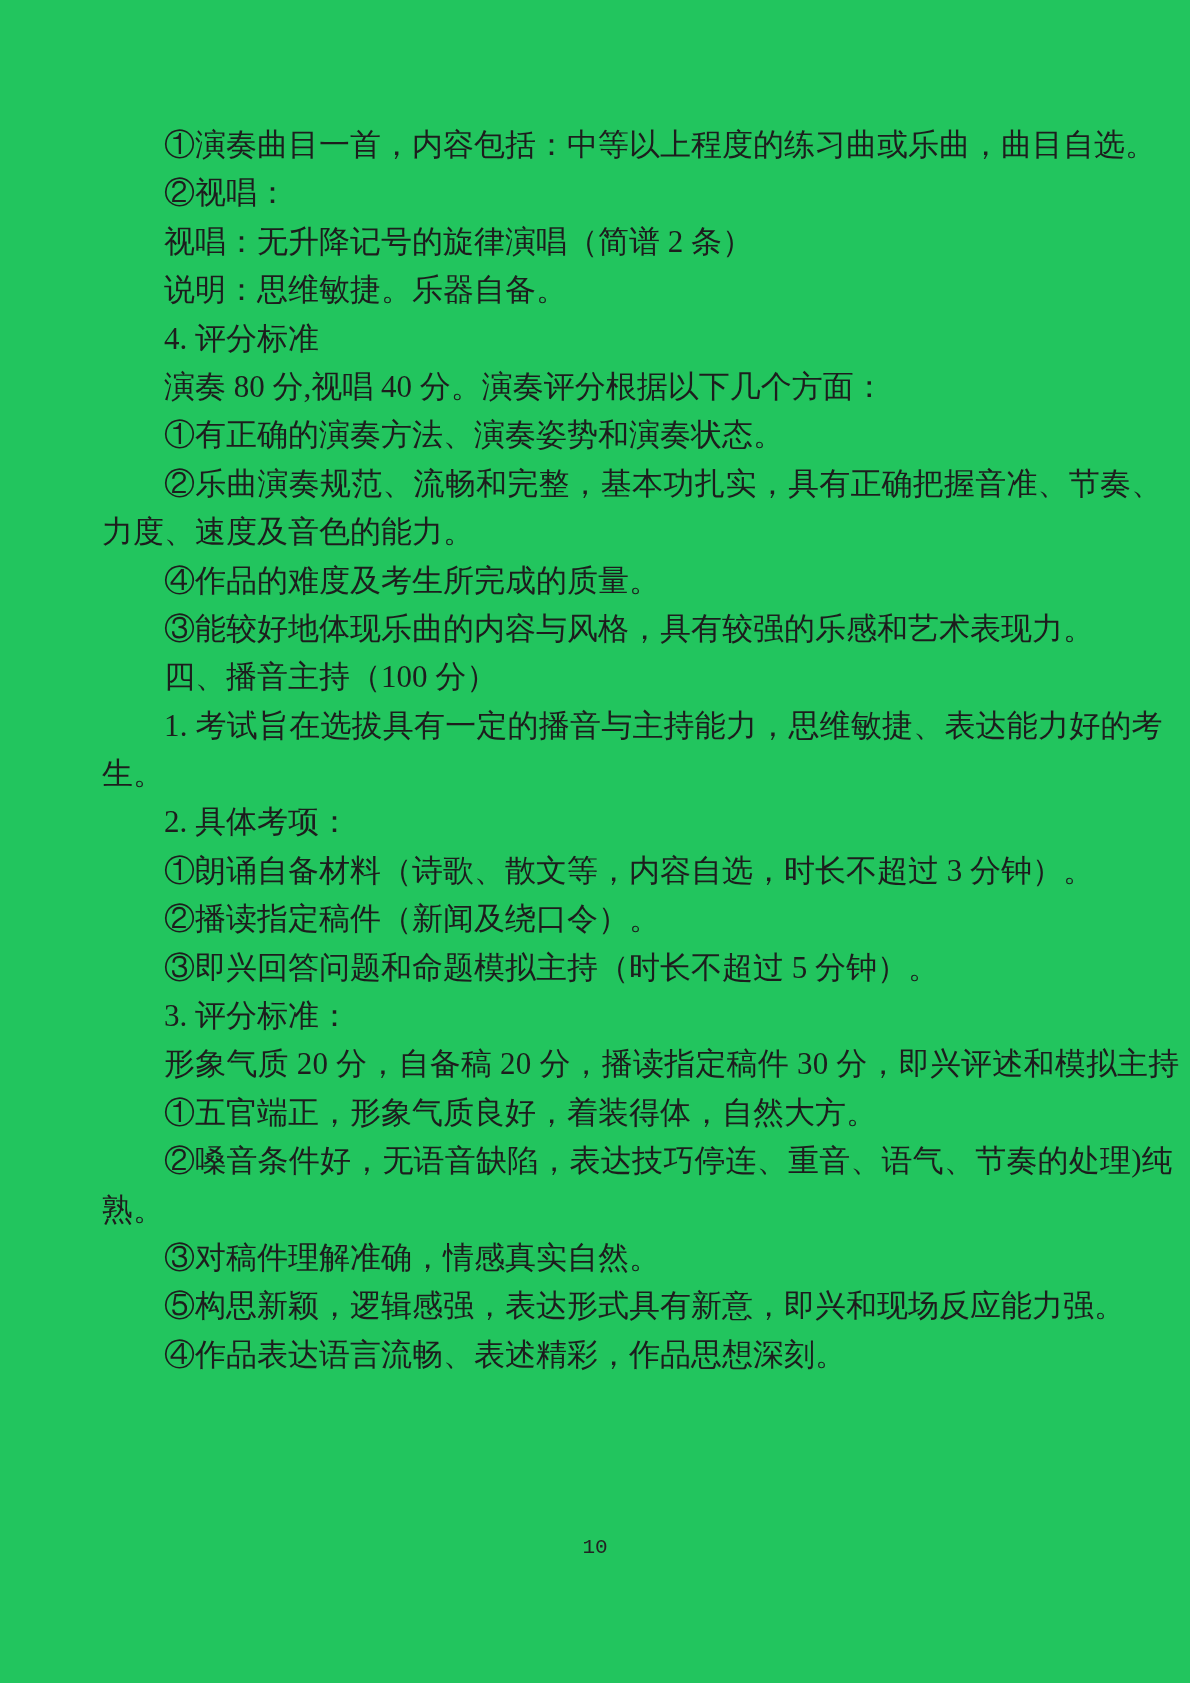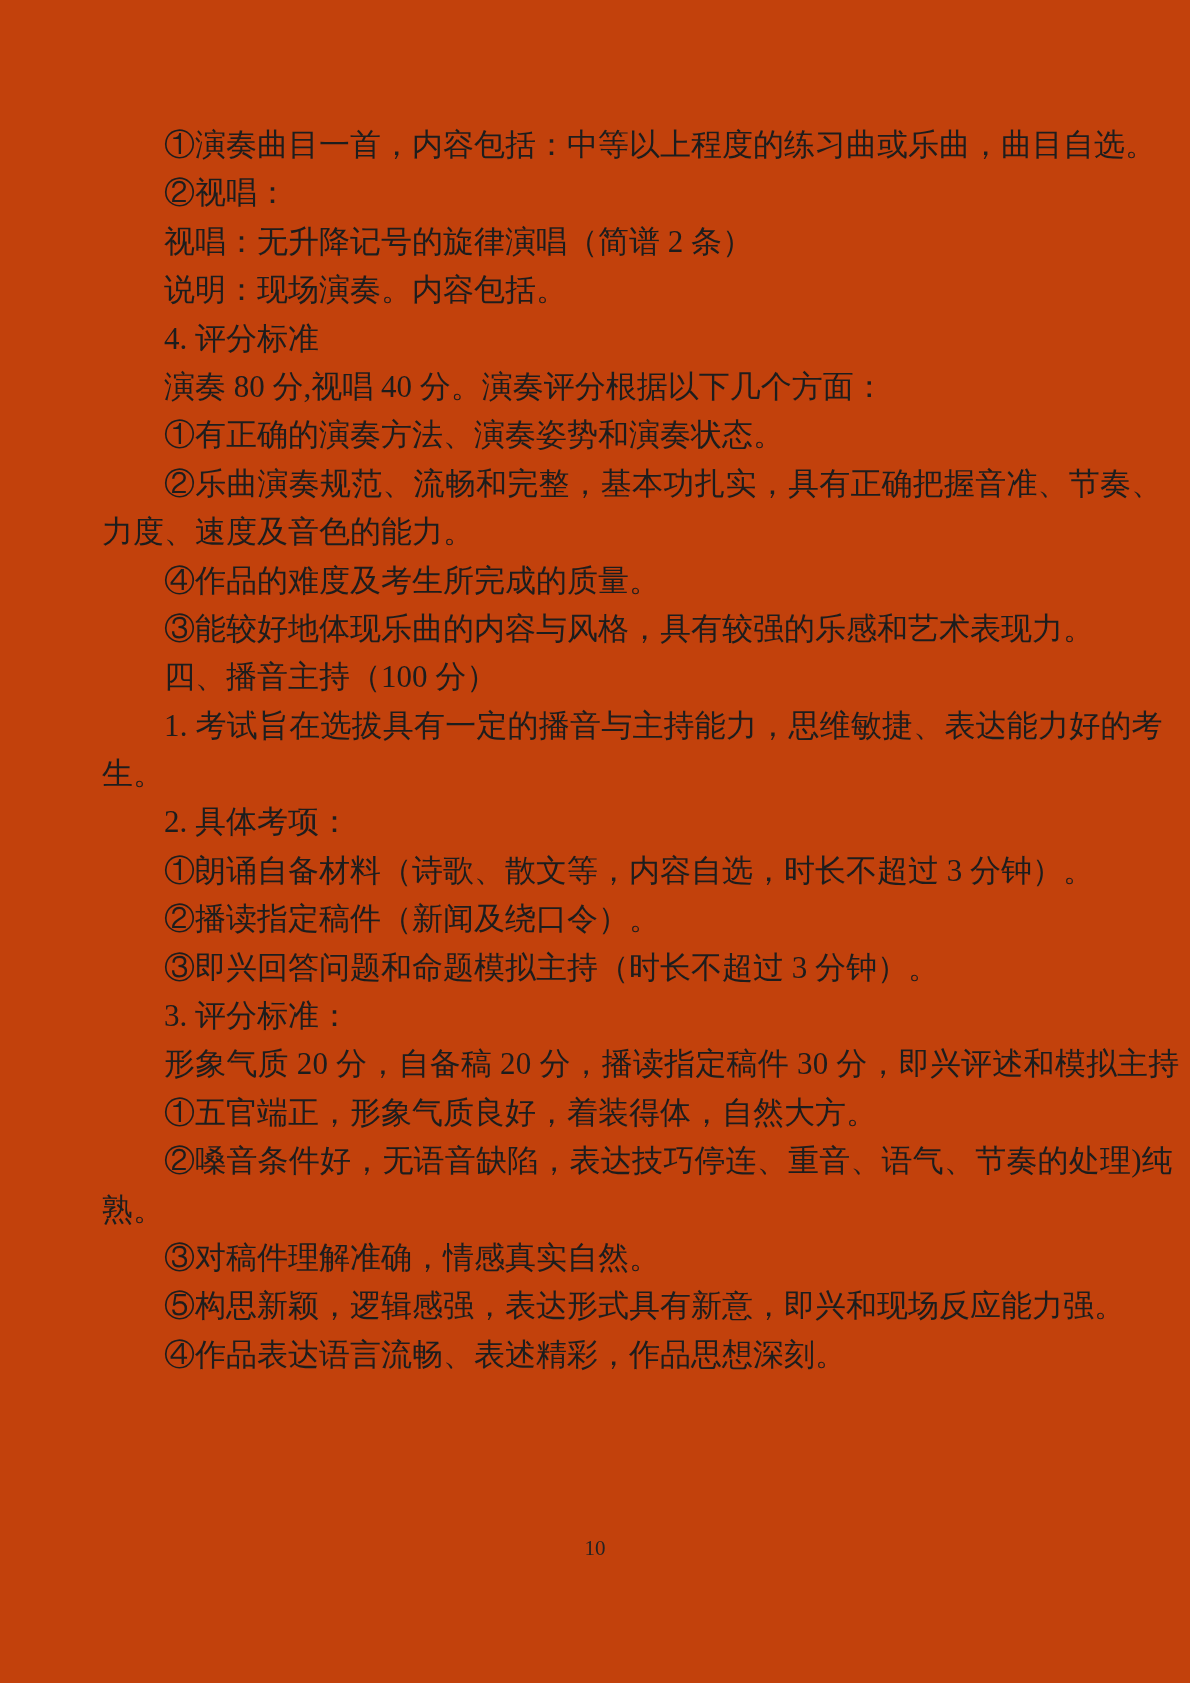--- a/index.html
+++ b/index.html
@@ -10,21 +10,21 @@
     width: 1190px;
     height: 1683px;
     background: #ffffff;
     position: relative;
     overflow: hidden;
     font-family: "Liberation Serif", "DejaVu Serif", serif;
   }
   .sheet {
     position: absolute;
     inset: 0;
-    background: #c2410c;
+    background: #22c55e;
   }
   .doc-body {
     position: absolute;
     left: 102px;
     top: 121px;
     width: 986px;
     color: #1d1d1d;
     font-size: 31px;
     line-height: 48.4px;
     text-align: left;
@@ -40,46 +40,46 @@
     letter-spacing: 0.2px;
   }
   .page-number {
     position: absolute;
     top: 1536px;
     left: 0;
     width: 100%;
     text-align: center;
     color: #222222;
     font-size: 21px;
-    font-family: Liberation Serif, serif;
+    font-family: Liberation Mono, monospace;
   }
 </style>
 </head>
 <body>
 
 <div class="sheet">
   <div class="doc-body" id="doc-body">
       <div class="line indent">①演奏曲目一首，内容包括：中等以上程度的练习曲或乐曲，曲目自选。</div>
       <div class="line indent">②视唱：</div>
       <div class="line indent">视唱：无升降记号的旋律演唱（简谱 2 条）</div>
-      <div class="line indent">说明：现场演奏。内容包括。</div>
+      <div class="line indent">说明：思维敏捷。乐器自备。</div>
       <div class="line indent">4. 评分标准</div>
       <div class="line indent">演奏 80 分,视唱 40 分。演奏评分根据以下几个方面：</div>
       <div class="line indent">①有正确的演奏方法、演奏姿势和演奏状态。</div>
       <div class="line indent fill">②乐曲演奏规范、流畅和完整，基本功扎实，具有正确把握音准、节奏、</div>
       <div class="line">力度、速度及音色的能力。</div>
       <div class="line indent">④作品的难度及考生所完成的质量。</div>
       <div class="line indent">③能较好地体现乐曲的内容与风格，具有较强的乐感和艺术表现力。</div>
       <div class="line indent">四、播音主持（100 分）</div>
       <div class="line indent fill">1. 考试旨在选拔具有一定的播音与主持能力，思维敏捷、表达能力好的考</div>
       <div class="line">生。</div>
       <div class="line indent">2. 具体考项：</div>
       <div class="line indent">①朗诵自备材料（诗歌、散文等，内容自选，时长不超过 3 分钟）。</div>
       <div class="line indent">②播读指定稿件（新闻及绕口令）。</div>
-      <div class="line indent">③即兴回答问题和命题模拟主持（时长不超过 3 分钟）。</div>
+      <div class="line indent">③即兴回答问题和命题模拟主持（时长不超过 5 分钟）。</div>
       <div class="line indent">3. 评分标准：</div>
       <div class="line indent fill">形象气质 20 分，自备稿 20 分，播读指定稿件 30 分，即兴评述和模拟主持</div>
       <div class="line indent">①五官端正，形象气质良好，着装得体，自然大方。</div>
       <div class="line indent fill">②嗓音条件好，无语音缺陷，表达技巧停连、重音、语气、节奏的处理)纯</div>
       <div class="line">熟。</div>
       <div class="line indent">③对稿件理解准确，情感真实自然。</div>
       <div class="line indent">⑤构思新颖，逻辑感强，表达形式具有新意，即兴和现场反应能力强。</div>
       <div class="line indent">④作品表达语言流畅、表述精彩，作品思想深刻。</div>
     </div>
   <div class="page-number">10</div>

